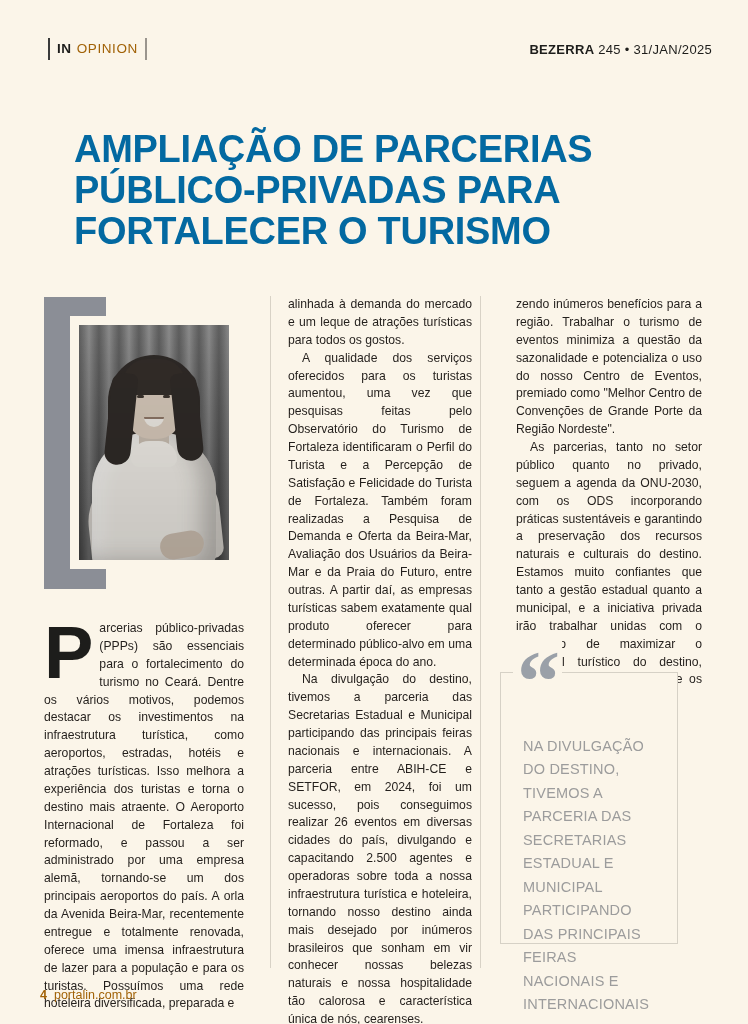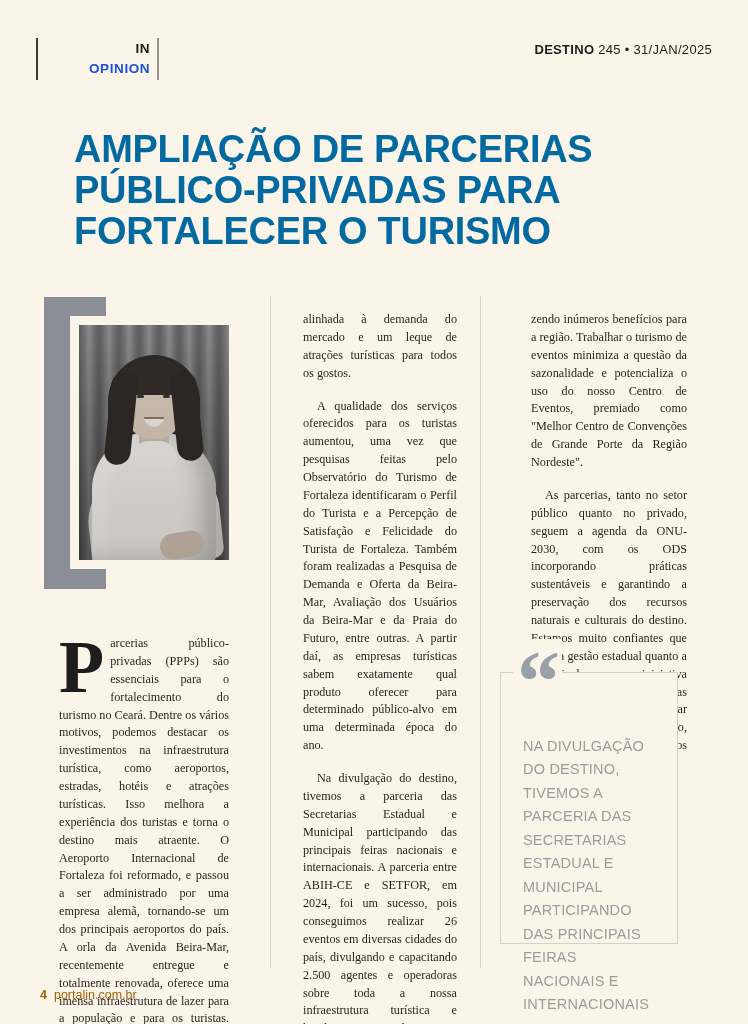--- a/index.html
+++ b/index.html
@@ -22,40 +22,38 @@
   
   .header {
     position: absolute;
     top: 38px;
     left: 36px;
     right: 36px;
     height: 30px;
   }
   .kicker {
     position: absolute;
-    left: 0;
+    left: 12px;
     top: 0;
     display: inline-flex;
-    align-items: flex-end;
+    align-items: flex-start;
     gap: 5px;
     padding: 3px 7px 4px 7px;
     border-left: 2px solid #3a3a3a;
     border-right: 2px solid #9a958e;
     font-size: 13.5px;
     letter-spacing: 0.6px;
-    flex-direction: column;
   }
   .kicker .k-in {
     font-weight: bold;
     color: #1d1d1b;
   }
   .kicker .k-opinion {
-    font-weight: bold;
-    color: #1d4ed8;
-    margin-left: 44px;
+    font-weight: normal;
+    color: #a16207;
   }
   .masthead {
     position: absolute;
     right: 0;
     top: 4px;
     font-size: 13px;
     color: #1d1d1b;
     letter-spacing: 0.3px;
     white-space: nowrap;
   }
@@ -291,21 +289,21 @@
 
   
   .col {
     position: absolute;
     font-size: 12.2px;
     line-height: 1.465;
     color: #231f1c;
     text-align: justify;
     hyphens: manual;
   }
-  .col p { margin: 15px; text-indent: 14px; font-family: Liberation Serif, serif; }
+  .col p { margin: 0; text-indent: 14px; }
   .col p.first { text-indent: 0; }
 
   .col1 {
     left: 44px;
     top: 620px;
     width: 200px;
   }
   .col1 .dropcap {
     float: left;
     font-size: 74px;
@@ -394,21 +392,21 @@
 <body>
 
 <div class="page">
 
   <div class="header">
     <div class="kicker">
       <span class="k-in">IN</span>
         <span class="k-opinion">OPINION</span>
     </div>
     <div class="masthead">
-      <span class="m-brand">DESTINO</span>
+      <span class="m-brand">BEZERRA</span>
       <span class="m-rest">245 • 31/JAN/2025</span>
     </div>
   </div>
 
   <h1 class="headline">AMPLIAÇÃO DE PARCERIAS PÚBLICO-PRIVADAS PARA FORTALECER O TURISMO</h1>
 
 
   <div class="photo-wrap">
     <div class="photo-bracket"></div>
     <div class="photo-frame">

